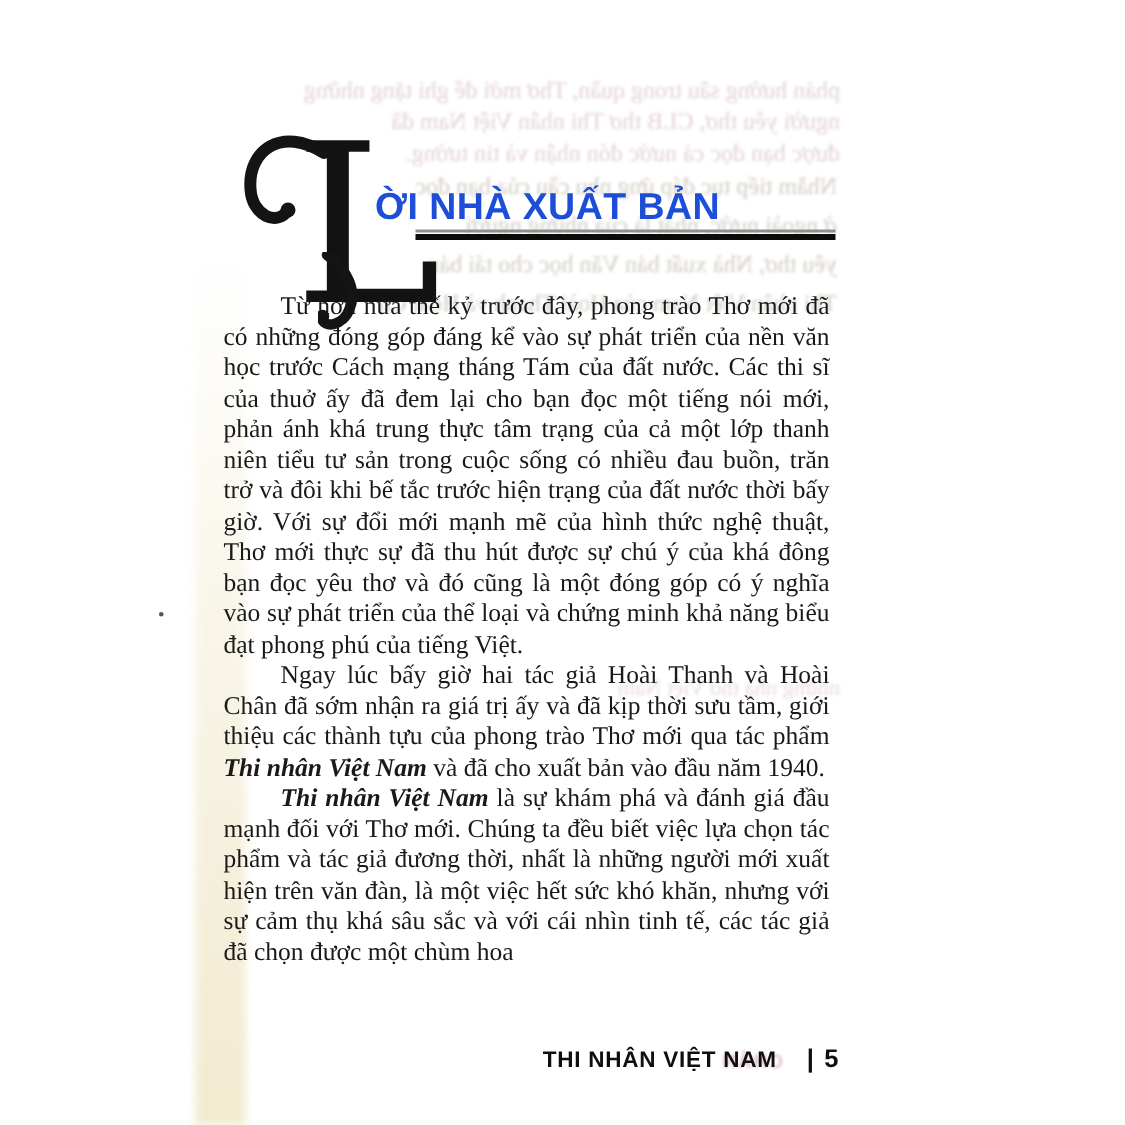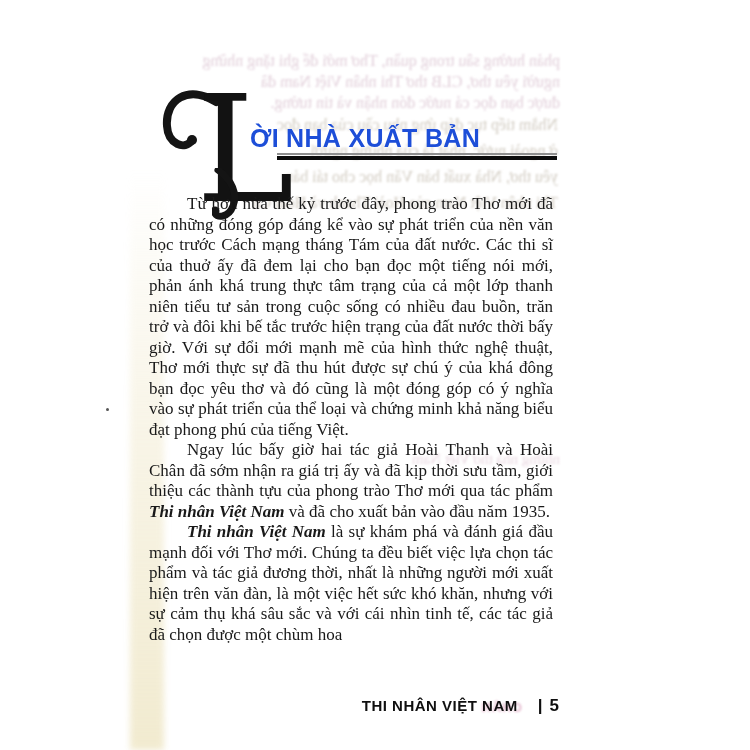--- a/index.html
+++ b/index.html
@@ -100,21 +100,21 @@
       <div class="rule-thin"></div>
       <div class="rule-thick"></div>
     </div>
   </div>
 
   <div class="body">
     <p>
       <span>Từ hơn nửa thế kỷ trước đây, phong trào Thơ mới đã có những đóng góp đáng kể vào sự phát triển của nền văn học trước Cách mạng tháng Tám của đất nước. Các thi sĩ của thuở ấy đã đem lại cho bạn đọc một tiếng nói mới, phản ánh khá trung thực tâm trạng của cả một lớp thanh niên tiểu tư sản trong cuộc sống có nhiều đau buồn, trăn trở và đôi khi bế tắc trước hiện trạng của đất nước thời bấy giờ. Với sự đổi mới mạnh mẽ của hình thức nghệ thuật, Thơ mới thực sự đã thu hút được sự chú ý của khá đông bạn đọc yêu thơ và đó cũng là một đóng góp có ý nghĩa vào sự phát triển của thể loại và chứng minh khả năng biểu đạt phong phú của tiếng Việt.</span>
     </p>
     <p>
-      <span>Ngay lúc bấy giờ hai tác giả Hoài Thanh và Hoài Chân đã sớm nhận ra giá trị ấy và đã kịp thời sưu tầm, giới thiệu các thành tựu của phong trào Thơ mới qua tác phẩm </span><span class="worktitle">Thi nhân Việt Nam</span><span> và đã cho xuất bản vào đầu năm 1935.</span>
+      <span>Ngay lúc bấy giờ hai tác giả Hoài Thanh và Hoài Chân đã sớm nhận ra giá trị ấy và đã kịp thời sưu tầm, giới thiệu các thành tựu của phong trào Thơ mới qua tác phẩm </span><span class="worktitle">Thi nhân Việt Nam</span><span> và đã cho xuất bản vào đầu năm 1940.</span>
     </p>
     <p>
       <span class="worktitle">Thi nhân Việt Nam</span><span> là sự khám phá và đánh giá đầu mạnh đối với Thơ mới. Chúng ta đều biết việc lựa chọn tác phẩm và tác giả đương thời, nhất là những người mới xuất hiện trên văn đàn, là một việc hết sức khó khăn, nhưng với sự cảm thụ khá sâu sắc và với cái nhìn tinh tế, các tác giả đã chọn được một chùm hoa</span>
     </p>
   </div>
 
   <div class="footer">
     <span class="running-title">THI NHÂN VIỆT NAM</span>
     <span class="pagenum">
       <span class="bar">|</span>

